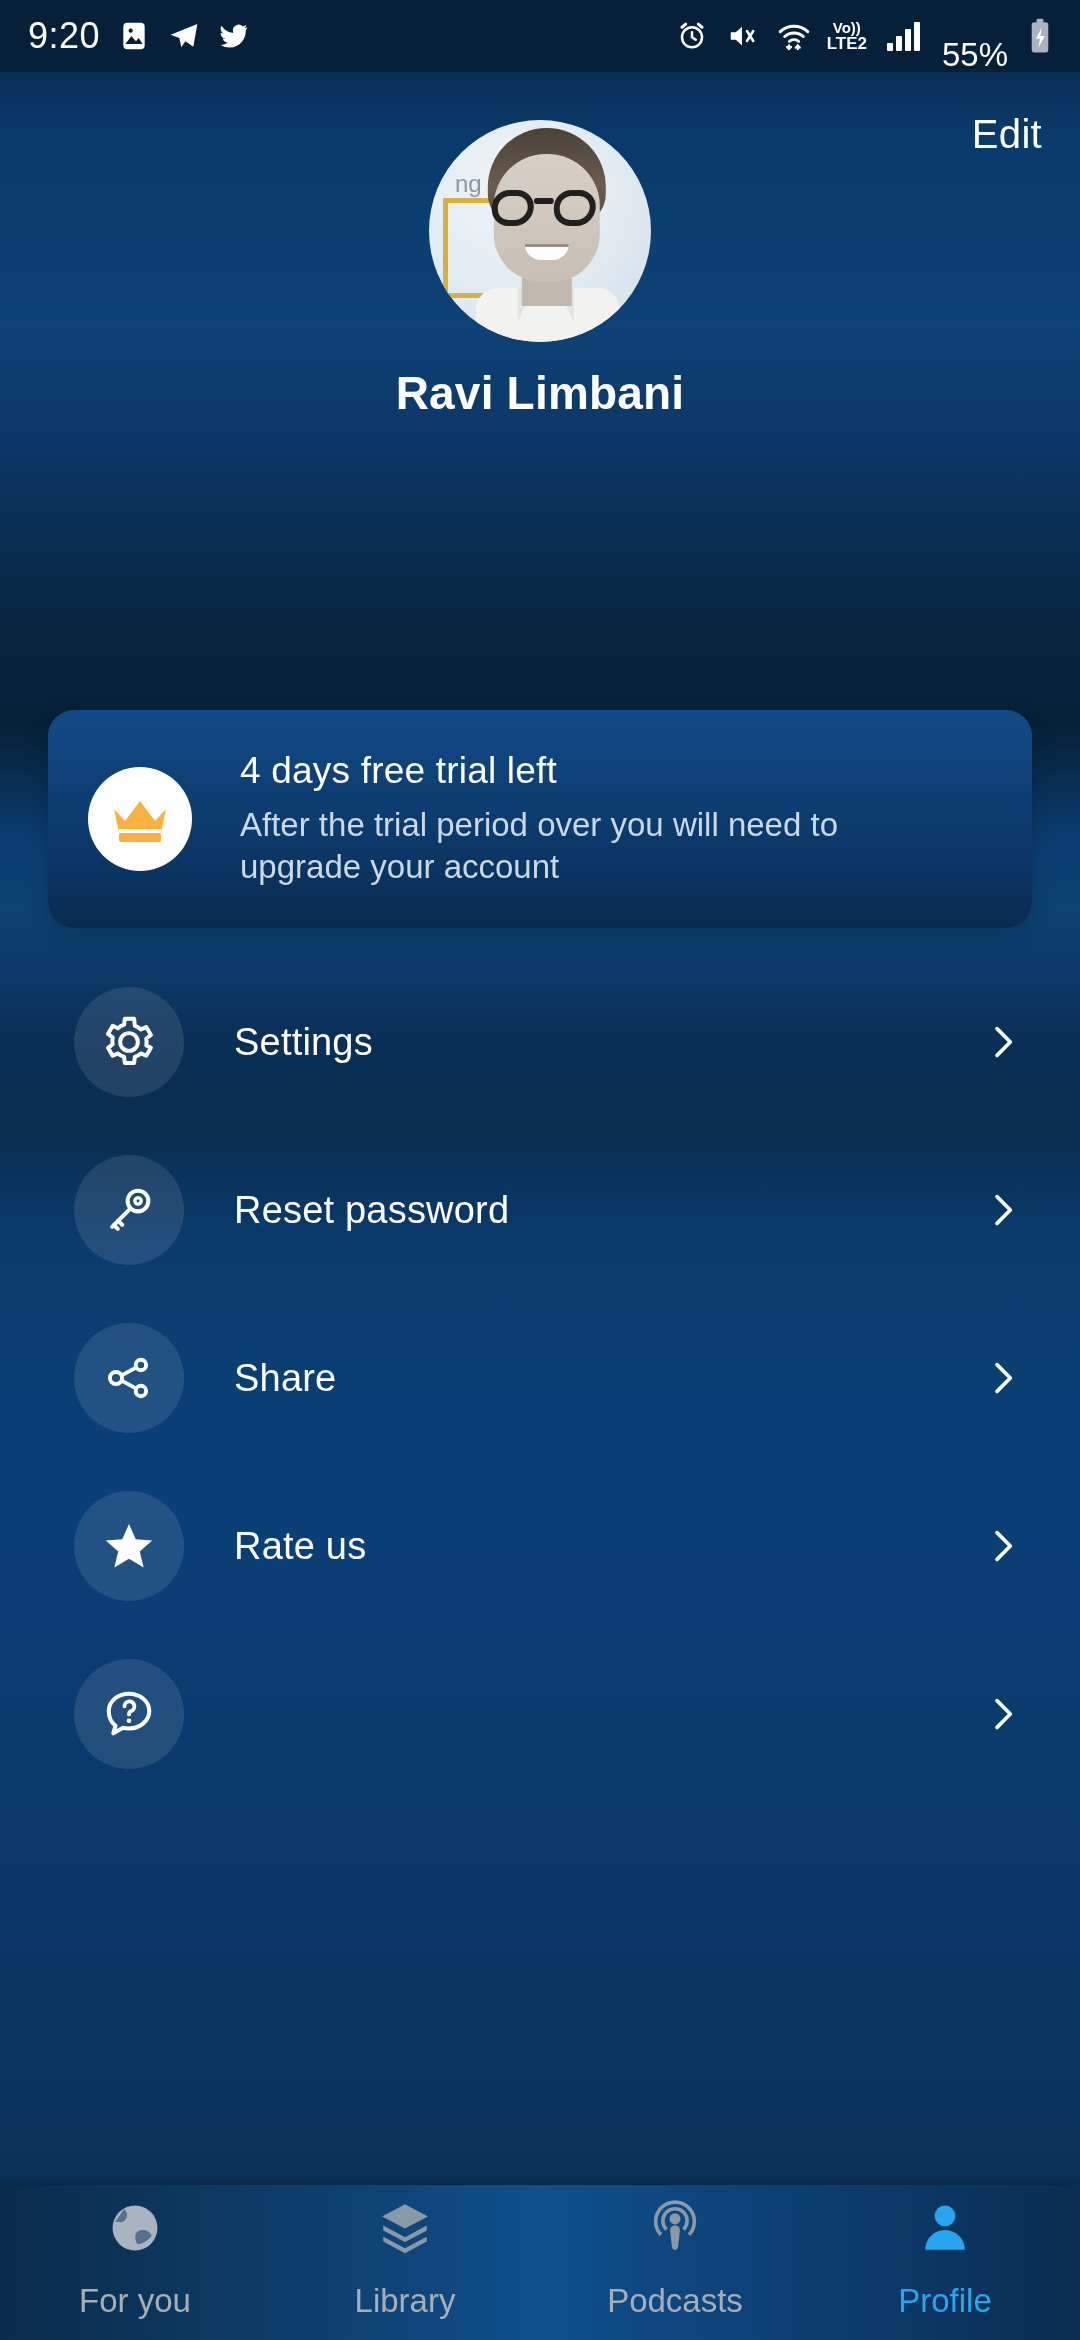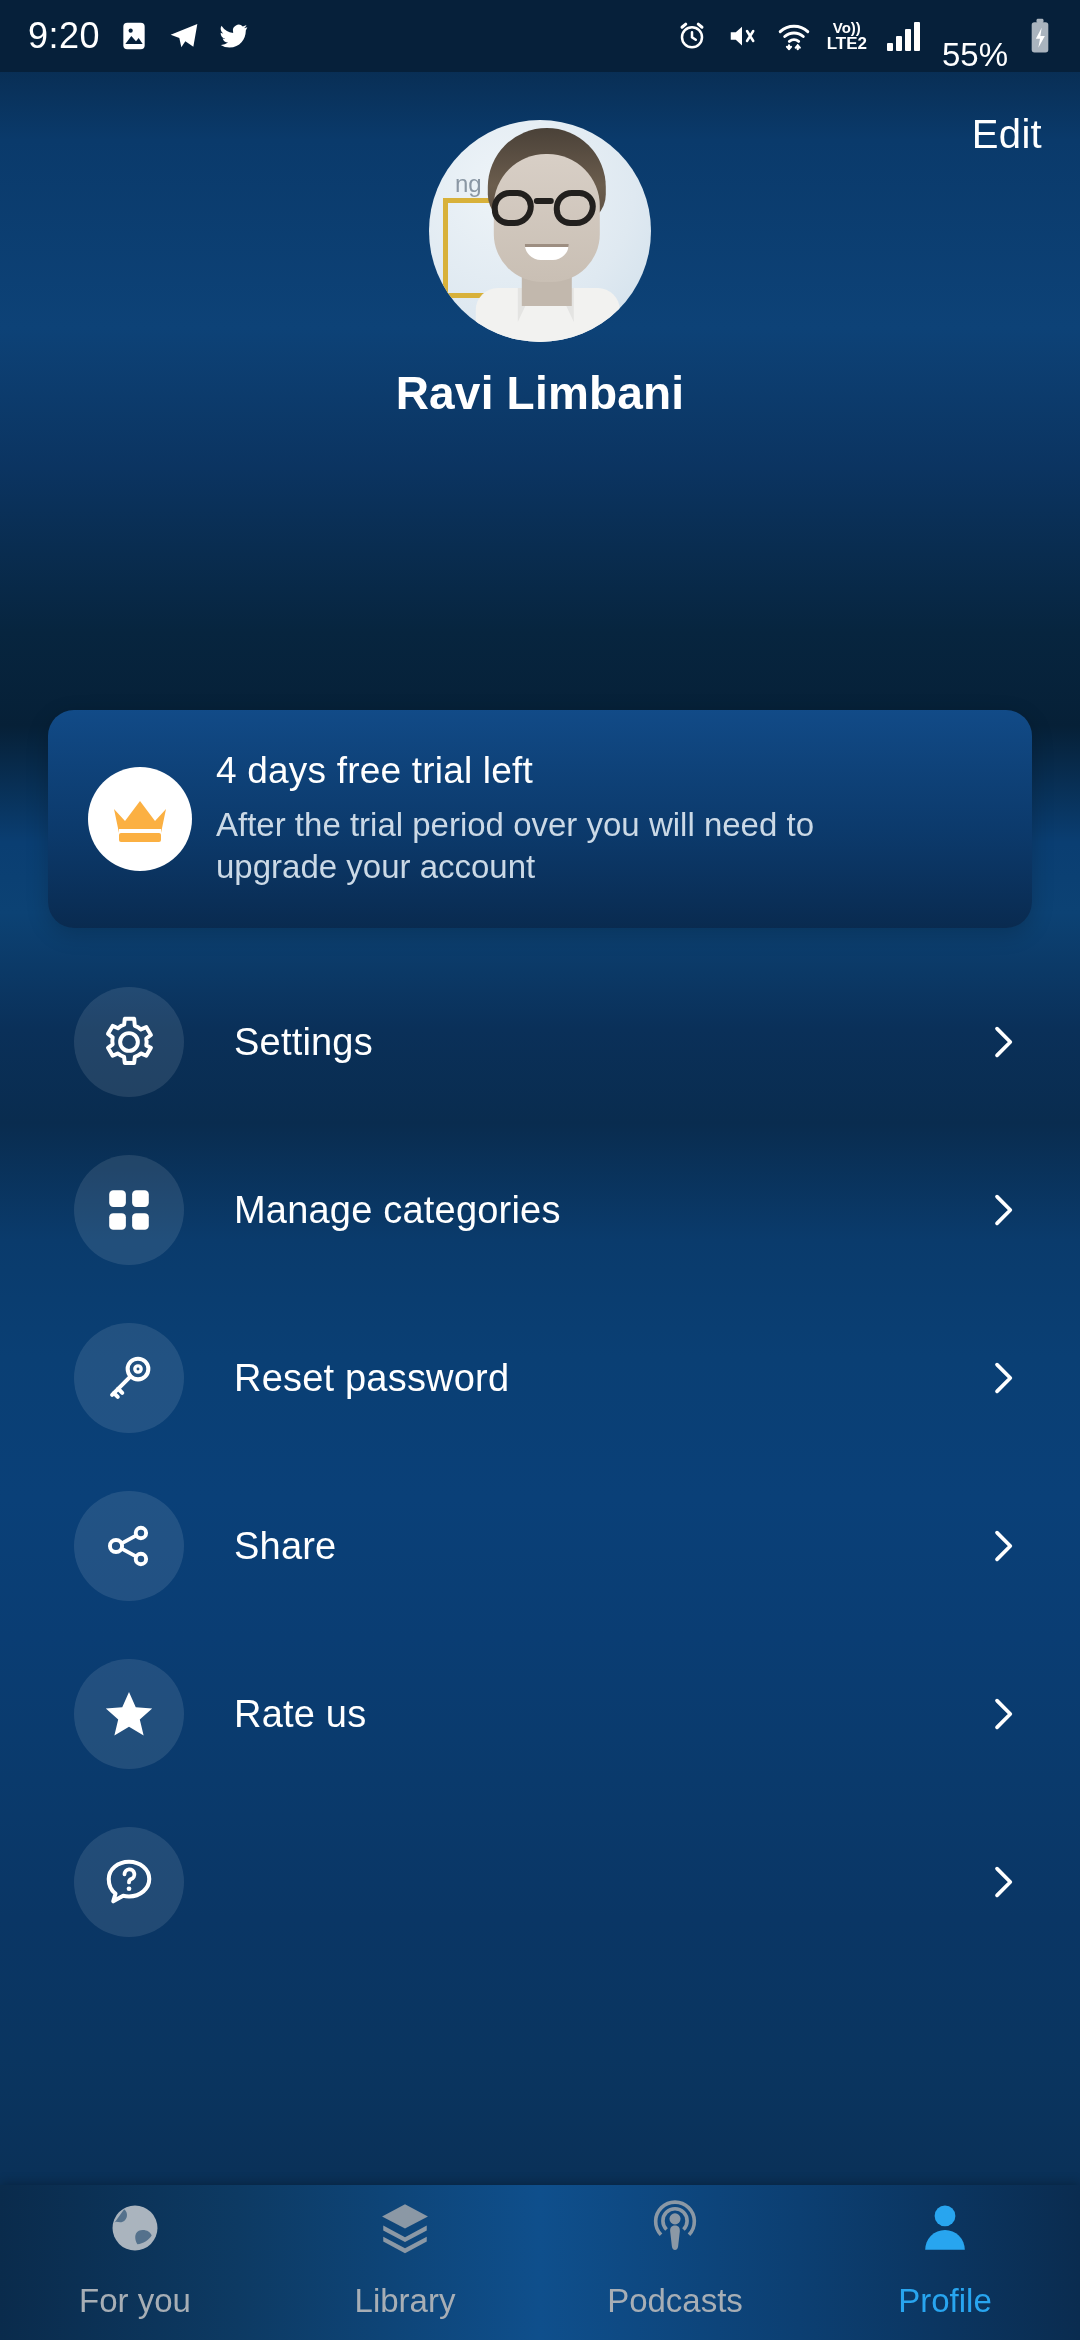--- a/index.html
+++ b/index.html
@@ -195,21 +195,21 @@
     padding: 0 40px;
     box-shadow: 0 6px 22px rgba(0,0,0,0.18);
   }
   .crown-circle {
     width: 104px; height: 104px;
     border-radius: 50%;
     background: #ffffff;
     flex: 0 0 104px;
     display: flex; align-items: center; justify-content: center;
   }
-  .trial-text { margin-left: 24px; }
+  .trial-text { margin-left: 48px; }
   .trial-title {
     font-size: 37px;
     color: #ffffff;
     margin-bottom: 12px;
     letter-spacing: 0.2px;
   }
   .trial-sub {
     font-size: 33px;
     color: #cbd9e6;
     line-height: 1.28;
@@ -393,36 +393,20 @@
         </svg>
       </div>
       <div class="menu-label">Settings</div>
       <div class="menu-chev">
         <svg width="40" height="40" viewBox="0 0 24 24">
             <path d="M9 4 L17 12 L9 20" fill="none" stroke="#ffffff" stroke-width="2.2" stroke-linecap="round" stroke-linejoin="round"></path>
           </svg>
       </div>
     </div>
 
-    <div class="menu-row">
-      <div class="menu-icon">
-        <svg width="50" height="50" viewBox="0 0 24 24">
-          <rect x="2.5" y="2.5" width="8" height="8" rx="2" fill="#ffffff"></rect>
-          <rect x="13.5" y="2.5" width="8" height="8" rx="2" fill="#ffffff"></rect>
-          <rect x="2.5" y="13.5" width="8" height="8" rx="2" fill="#ffffff"></rect>
-          <rect x="13.5" y="13.5" width="8" height="8" rx="2" fill="#ffffff"></rect>
-        </svg>
-      </div>
-      <div class="menu-label">Manage categories</div>
-      <div class="menu-chev">
-        <svg width="40" height="40" viewBox="0 0 24 24">
-            <path d="M9 4 L17 12 L9 20" fill="none" stroke="#ffffff" stroke-width="2.2" stroke-linecap="round" stroke-linejoin="round"></path>
-          </svg>
-      </div>
-    </div>
 
     <div class="menu-row">
       <div class="menu-icon">
         <svg width="54" height="54" viewBox="0 0 24 24">
           <circle cx="16" cy="8" r="4.6" fill="none" stroke="#ffffff" stroke-width="1.8"></circle>
           <circle cx="16" cy="8" r="1.4" fill="none" stroke="#ffffff" stroke-width="1.5"></circle>
           <path d="M12.7 11.3 L4.5 19.5" stroke="#ffffff" stroke-width="1.8" stroke-linecap="round" fill="none"></path>
           <path d="M7.2 16.8 L9 18.6" stroke="#ffffff" stroke-width="1.8" stroke-linecap="round"></path>
           <path d="M5.3 18.7 L7 20.4" stroke="#ffffff" stroke-width="1.8" stroke-linecap="round"></path>
         </svg>

